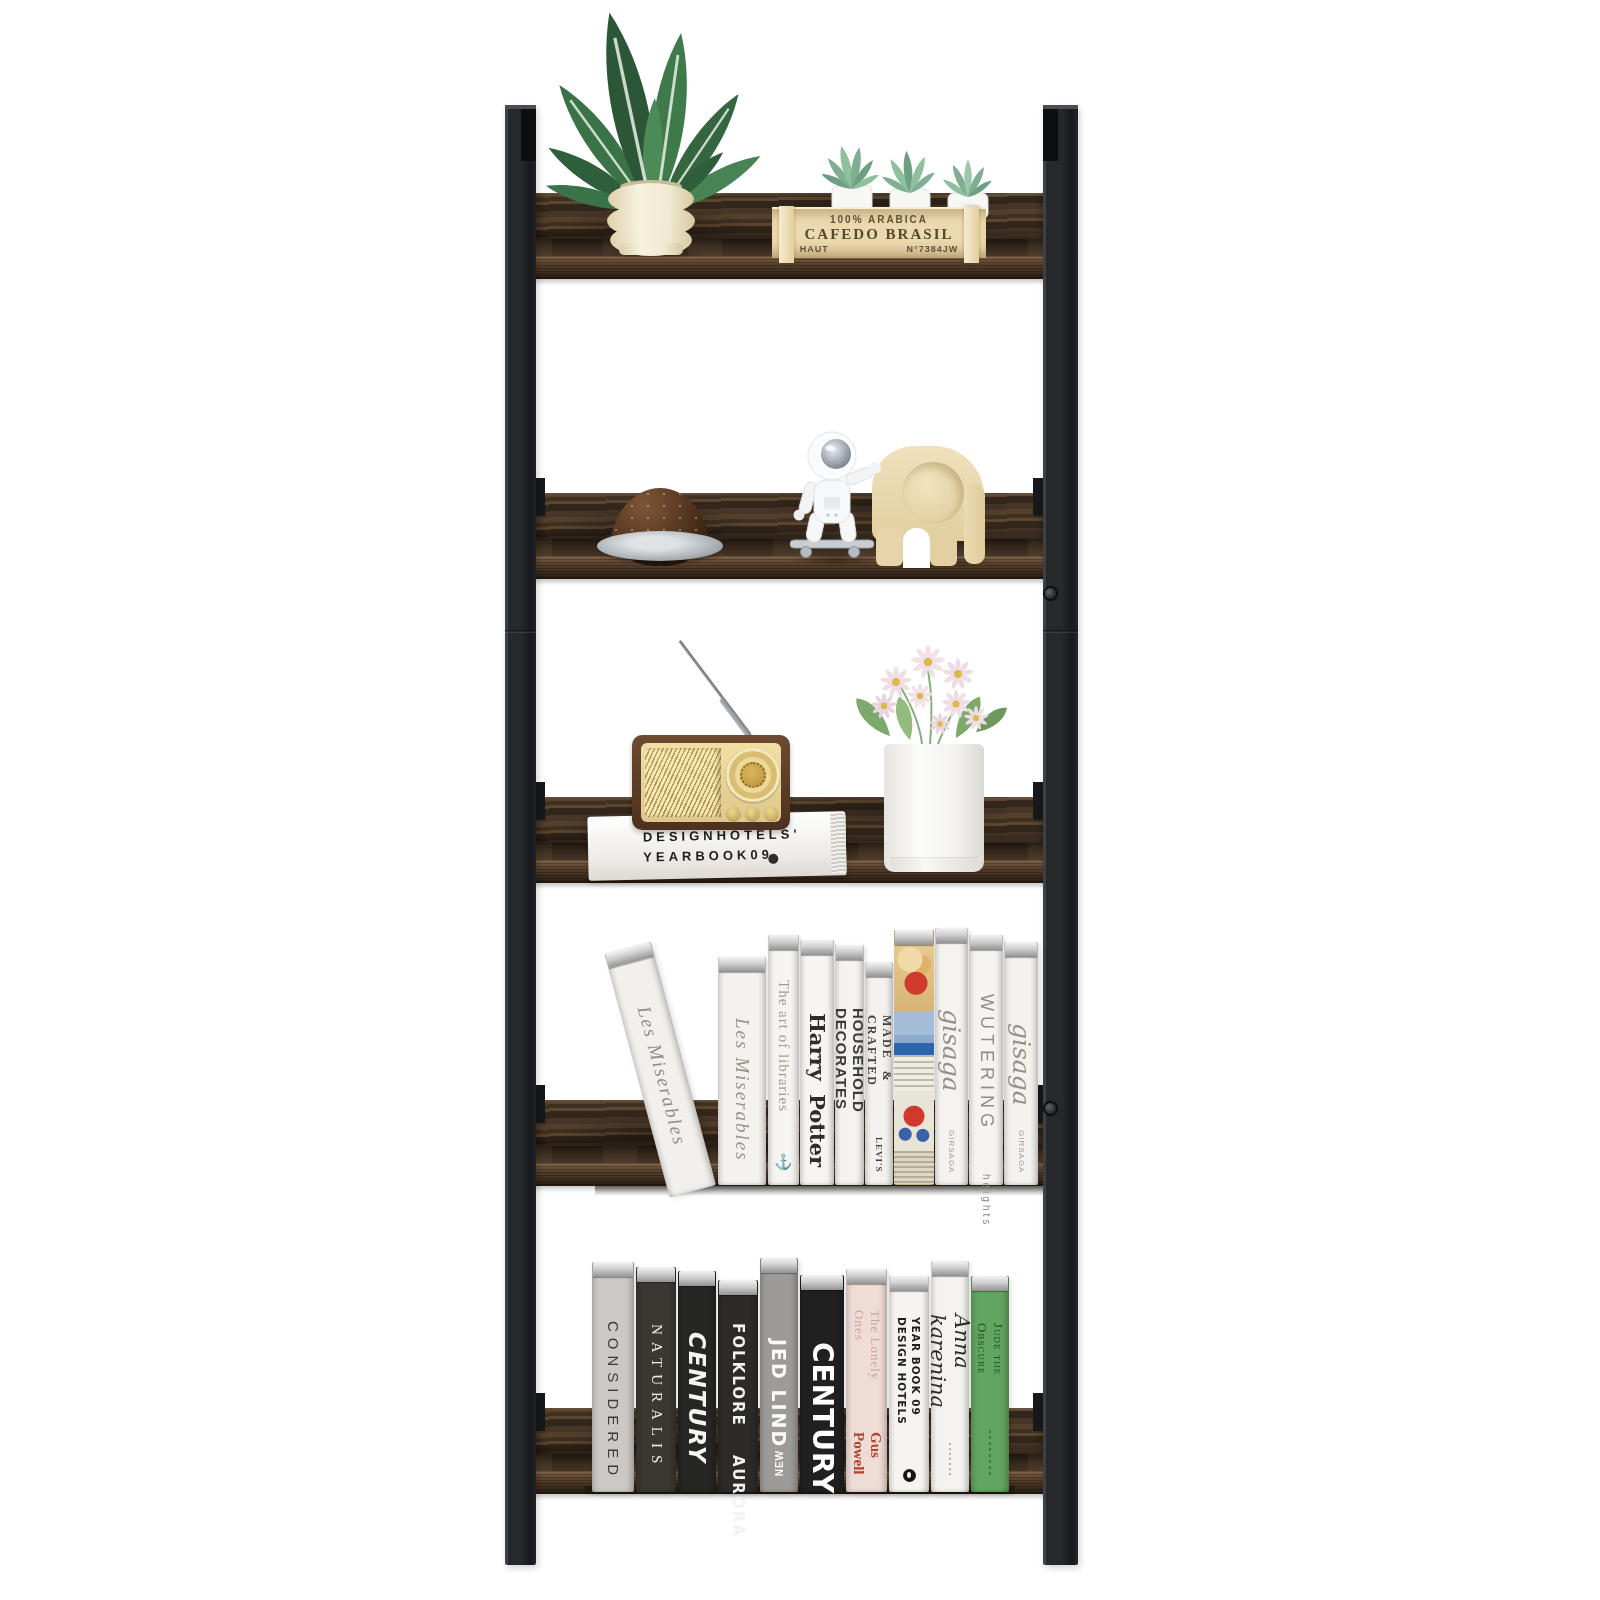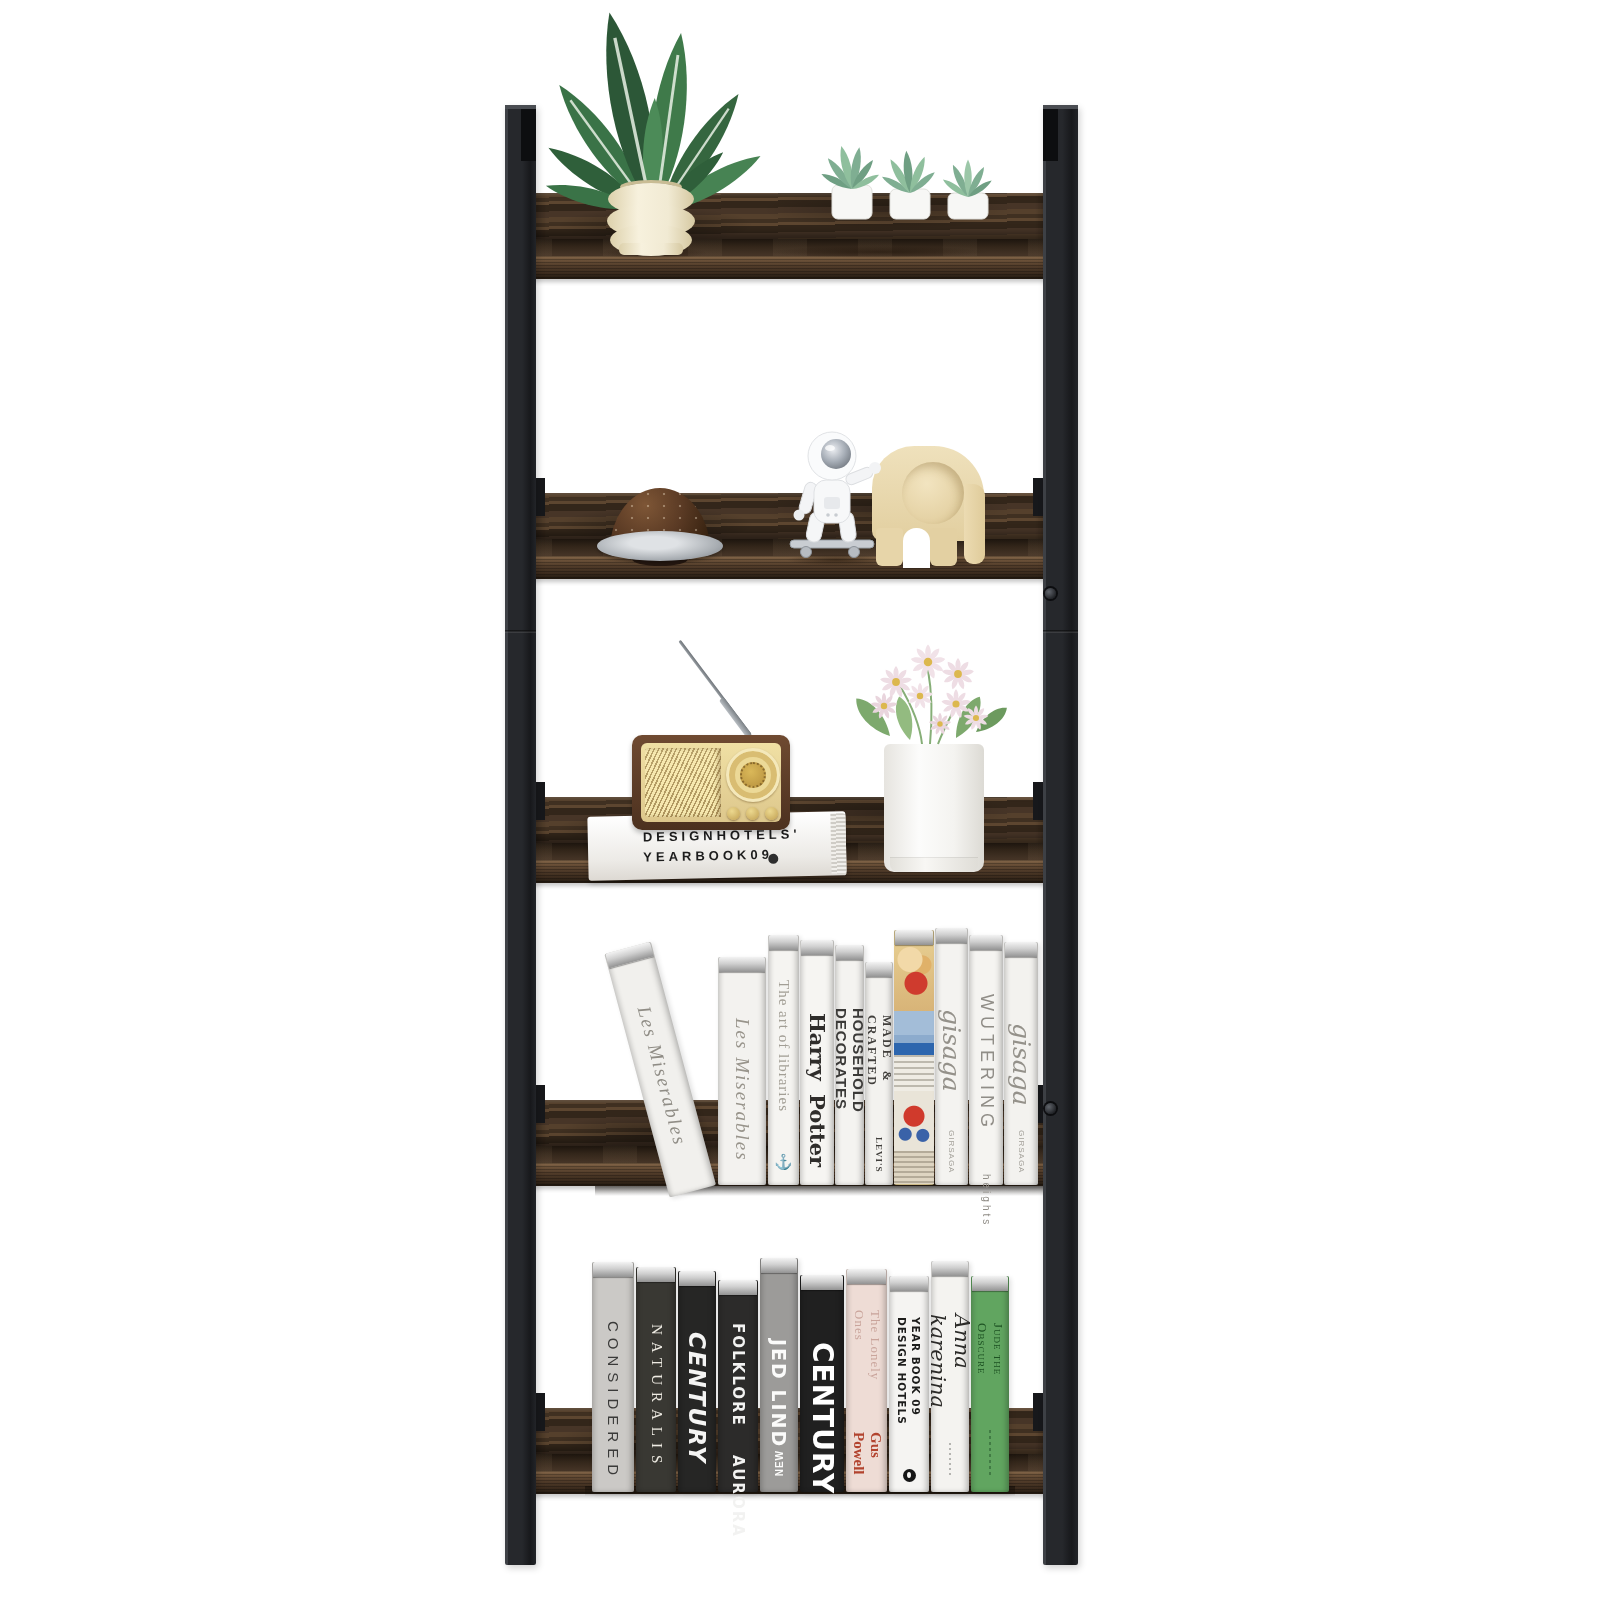--- a/index.html
+++ b/index.html
@@ -314,20 +314,28 @@
         <use href="#sl" fill="#7fae92" transform="rotate(50) scale(0.95)"></use>
       </g>
       <g transform="translate(148,62)">
         <use href="#sl" fill="#8fbf9d" transform="rotate(-55) scale(0.9)"></use>
         <use href="#sl" fill="#7fae92" transform="rotate(-25) scale(1.05)"></use>
         <use href="#sl" fill="#9cc7a8" transform="rotate(0) scale(1.1)"></use>
         <use href="#sl" fill="#7fae92" transform="rotate(28) scale(1.0)"></use>
         <use href="#sl" fill="#6f9f83" transform="rotate(55) scale(0.85)"></use>
       </g>
     </svg>
+    <div class="abs crate">
+      <div class="l1">100% ARABICA</div>
+      <div class="l2">CAFEDO BRASIL</div>
+      <div class="l3">
+        <span>HAUT</span>
+        <span>N°7384JW</span>
+      </div>
+    </div>
 
     <div class="abs dome-base"></div>
     <div class="abs dome"></div>
     <div class="abs plate"></div>
 
     <div class="abs ele">
       <div class="body"></div>
       <div class="trunk"></div>
       <div class="leg1"></div>
       <div class="leg2"></div>

